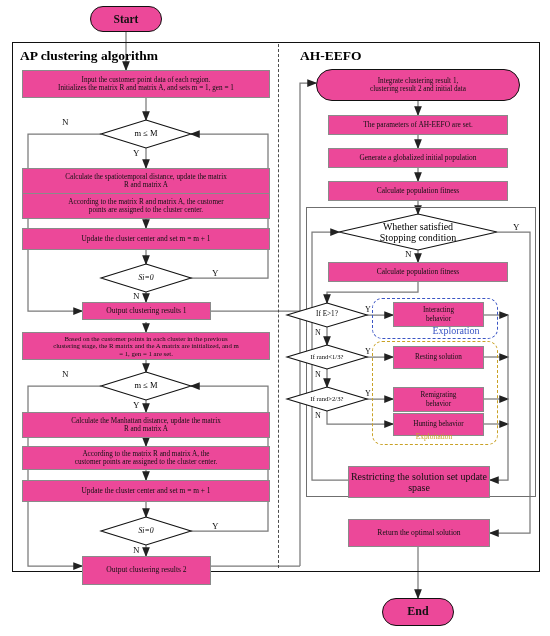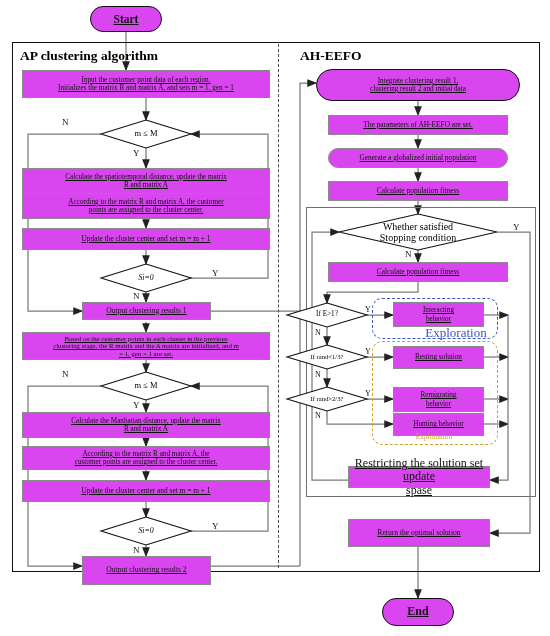--- a/index.html
+++ b/index.html
@@ -8,24 +8,23 @@
     width:550px;height:636px;position:relative;overflow:hidden;
     -webkit-font-smoothing:antialiased;
   }
   #stage{position:absolute;left:0;top:0;width:550px;height:636px;}
   svg#wires{position:absolute;left:0;top:0;width:550px;height:636px;pointer-events:none;}
 
   
   .node{
     position:absolute;box-sizing:border-box;
     display:flex;align-items:center;justify-content:center;
-    text-align:center;background:#d946ef;
+    text-align:center;background:#ec4899;
     color:#111;line-height:1.12;
     z-index:3;
-    text-decoration:underline;
   }
   .rect{border:1px solid #8a8a8a;}
   .term{border:1.4px solid #111;border-radius:999px;font-weight:bold;}
   .lbl{position:absolute;z-index:4;color:#111;background:transparent;}
 
   
   .dia{position:absolute;z-index:3;}
   .dia svg{position:absolute;left:0;top:0;overflow:visible;}
   .dia .txt{
     position:absolute;left:0;top:0;width:100%;height:100%;
@@ -198,38 +197,38 @@
   <div class="lbl" style="left:212px;top:521px;font-size:9px;">Y</div>
   <div class="lbl" style="left:133px;top:545px;font-size:9px;">N</div>
 
   <div class="node rect" style="left:82px;top:556px;width:129px;height:29px;font-size:7.6px;">Output clustering results 2</div>
 
   <div class="node" style="left:316px;top:69px;width:204px;height:32px;font-size:7.2px;white-space:pre-line;border:1.3px solid #111;border-radius:16px;">Integrate clustering result 1,
 clustering result 2 and initial data</div>
 
   <div class="node rect" style="left:328px;top:115px;width:180px;height:20px;font-size:7.4px;">The parameters of AH-EEFO are set.</div>
 
-  <div class="node rect" style="left:328px;top:148px;width:180px;height:20px;font-size:7.4px;border-radius:10px;">Generate a globalized initial population</div>
+  <div class="node rect" style="left:328px;top:148px;width:180px;height:20px;font-size:7.4px;">Generate a globalized initial population</div>
 
   <div class="node rect" style="left:328px;top:181px;width:180px;height:20px;font-size:7.4px;">Calculate population fitness</div>
 
   <div class="dia" style="left:339px;top:214px;width:158px;height:36px;">
     <svg width="158" height="36" viewBox="0 0 158 36">
         <polygon points="79,0 158,18 79,36 0,18" fill="#fff" stroke="#111" stroke-width="1.1"></polygon>
       </svg>
     <div class="txt" style="font-size:10px;white-space:pre-line;">Whether satisfied
 Stopping condition</div>
   </div>
   <div class="lbl" style="left:513px;top:222px;font-size:9px;">Y</div>
   <div class="lbl" style="left:405px;top:249px;font-size:9px;">N</div>
 
   <div class="node rect" style="left:328px;top:262px;width:180px;height:20px;font-size:7.4px;">Calculate population fitness</div>
 
   <div class="group" style="left:372px;top:298px;width:124px;height:39px;border:1.4px dashed #3b55c4;"></div>
-  <div class="group-label" style="left:372px;top:325px;width:124px;font-size:13px;color:#3b55c4;padding-left:22px;">Exploration</div>
+  <div class="group-label" style="left:372px;top:325px;width:124px;font-size:10px;color:#3b55c4;padding-left:22px;">Exploration</div>
 
   <div class="group" style="left:372px;top:341px;width:124px;height:102px;border:1.4px dashed #c9a227;"></div>
   <div class="group-label" style="left:372px;top:432px;width:124px;font-size:7.4px;color:#c9a227;">Exploitation</div>
 
   <div class="dia" style="left:287px;top:303px;width:80px;height:24px;">
     <svg width="80" height="24" viewBox="0 0 80 24">
         <polygon points="40,0 80,12 40,24 0,12" fill="#fff" stroke="#111" stroke-width="1.1"></polygon>
       </svg>
     <div class="txt" style="font-size:7.2px;">If E&gt;1?</div>
   </div>
@@ -254,18 +253,18 @@
   <div class="lbl" style="left:365px;top:389px;font-size:8px;">Y</div>
   <div class="lbl" style="left:315px;top:411px;font-size:8px;">N</div>
 
   <div class="node rect" style="left:393px;top:302px;width:91px;height:25px;font-size:7.2px;white-space:pre-line;">Interacting
 behavior</div>
   <div class="node rect" style="left:393px;top:346px;width:91px;height:23px;font-size:7.2px;">Resting solution</div>
   <div class="node rect" style="left:393px;top:387px;width:91px;height:25px;font-size:7.2px;white-space:pre-line;">Remigrating
 behavior</div>
   <div class="node rect" style="left:393px;top:413px;width:91px;height:23px;font-size:7.2px;">Hunting behavior</div>
 
-  <div class="node rect" style="left:348px;top:466px;width:142px;height:22px;font-size:12px;white-space:pre-line;">Restricting the solution set update
+  <div class="node rect" style="left:348px;top:466px;width:142px;height:32px;font-size:10px;white-space:pre-line;">Restricting the solution set update
 spase</div>
 
   <div class="node rect" style="left:348px;top:519px;width:142px;height:28px;font-size:7.6px;">Return the optimal solution</div>
 
 </div>
 
 </body></html>

